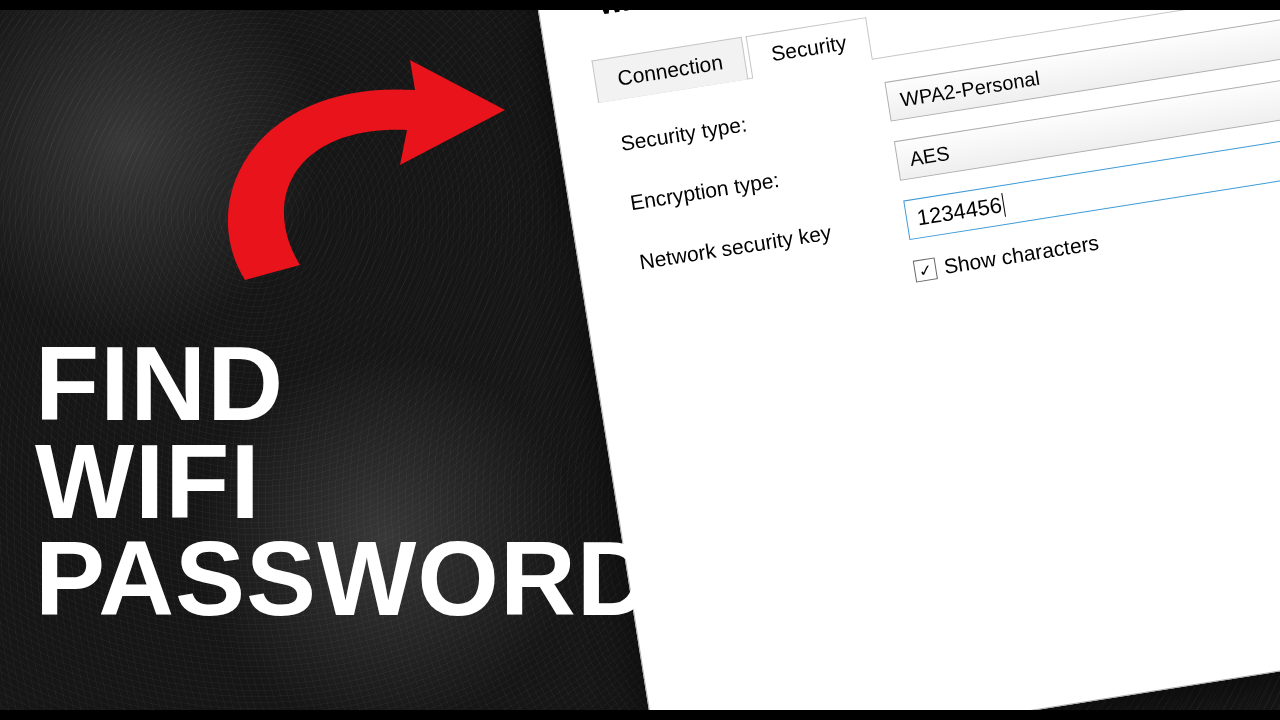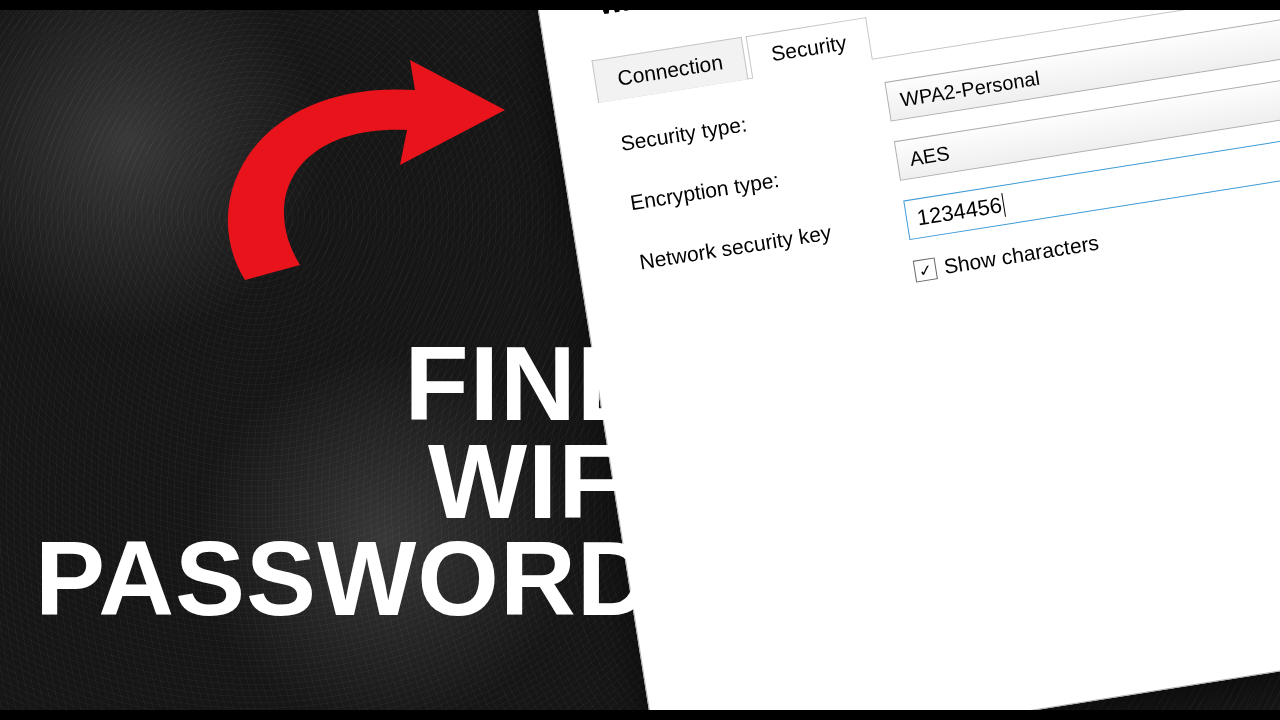--- a/index.html
+++ b/index.html
@@ -48,21 +48,21 @@
     position: absolute;
     left: 35px;
     top: 335px;
     z-index: 30;
     color: #fff;
     font-family: Impact, "Arial Black", sans-serif;
     font-weight: 900;
     font-size: 105px;
     line-height: 0.93;
     letter-spacing: 1px;
-    text-align: right;
+    text-align: left;
     white-space: pre-line;
   }
 
   
   .arrow {
     position: absolute;
     left: 185px;
     top: 40px;
     width: 400px;
     height: 260px;

